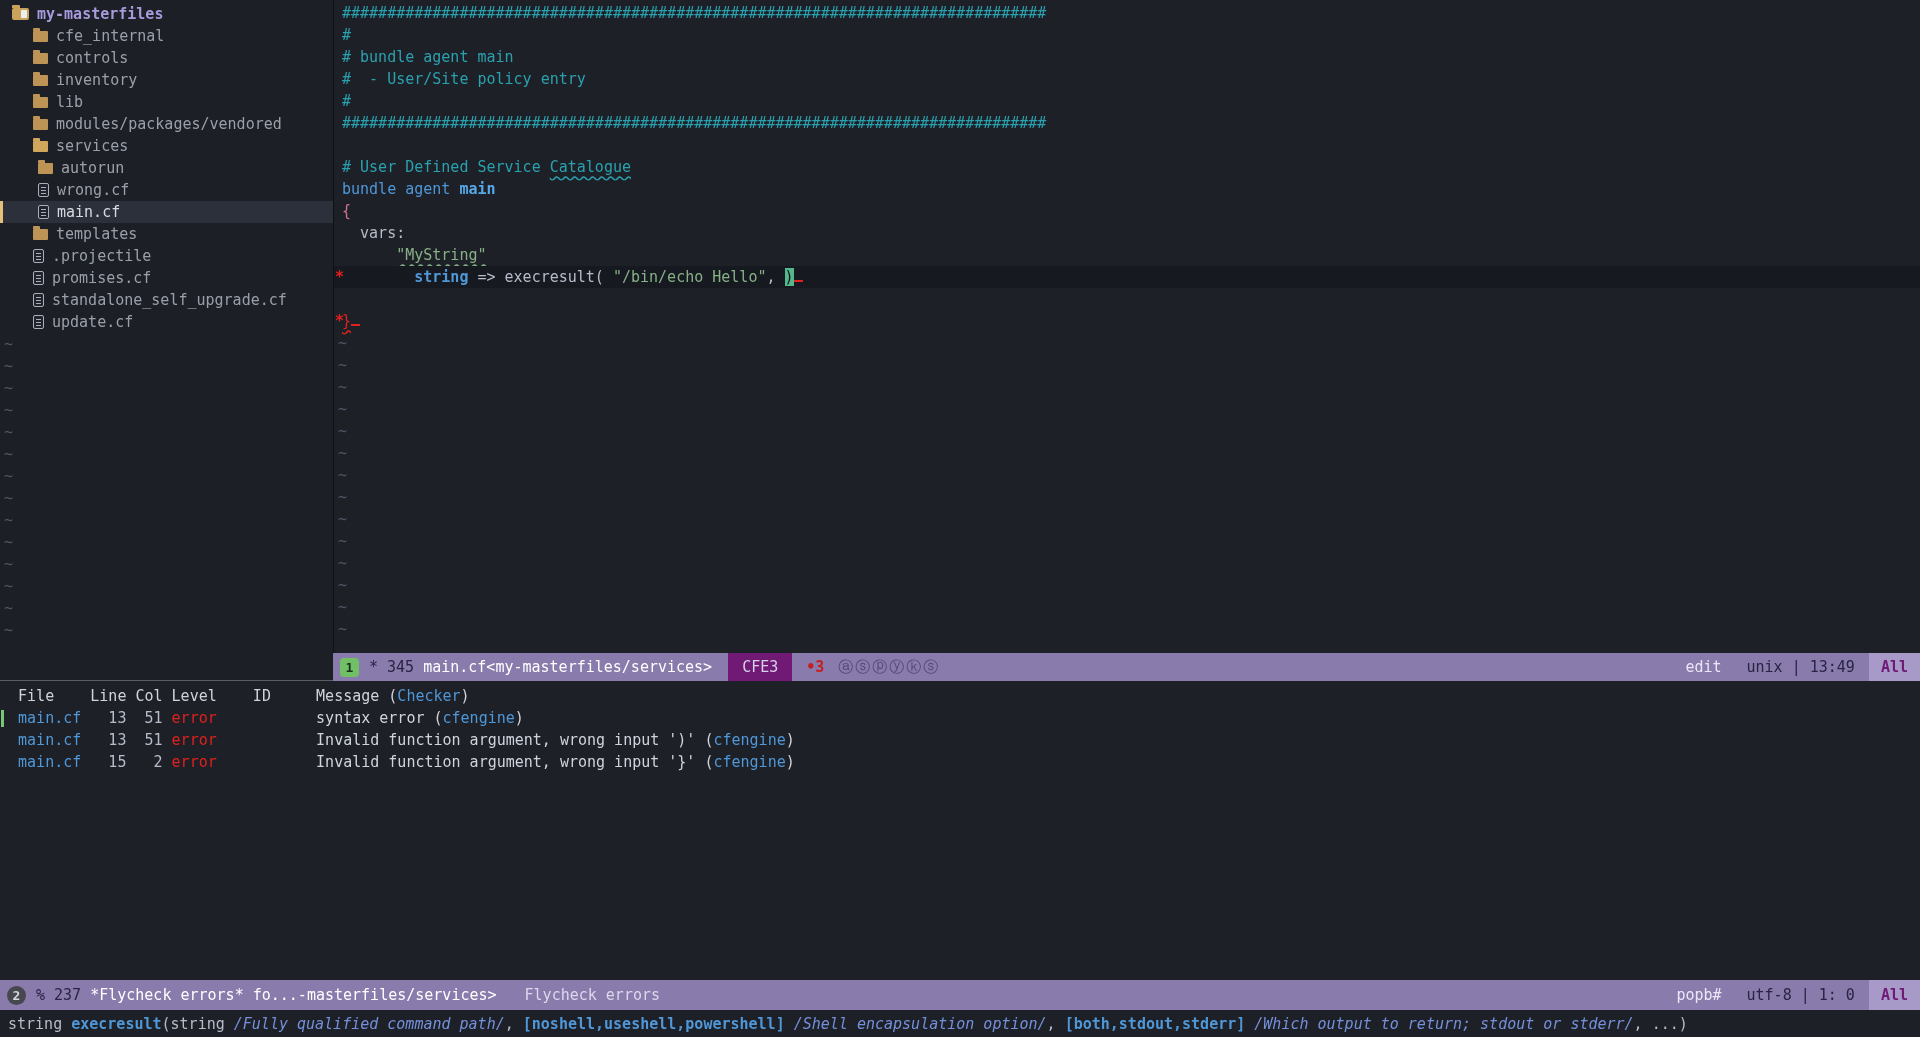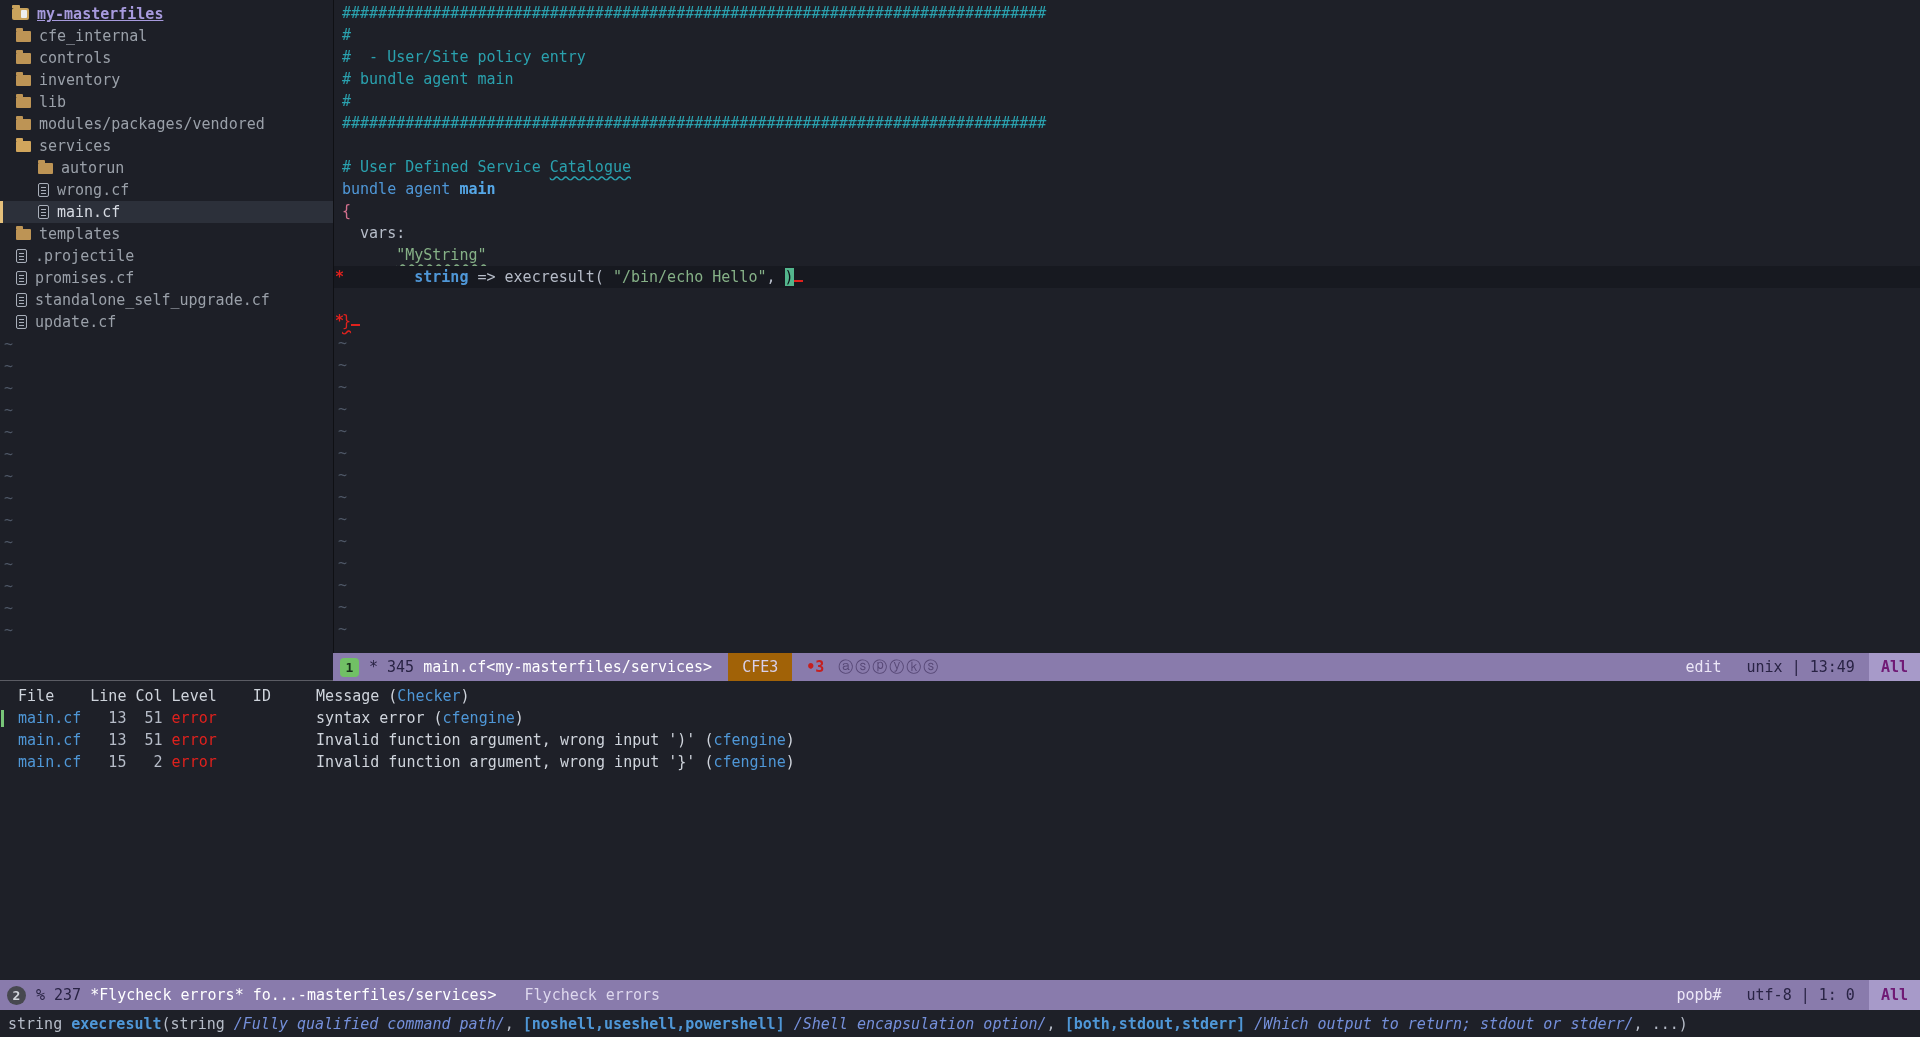--- a/index.html
+++ b/index.html
@@ -5,26 +5,26 @@
   *{margin:0;padding:0;box-sizing:border-box}
   html,body{width:1920px;height:1037px;overflow:hidden;background:#1e2028}
   body{font-family:"DejaVu Sans Mono","Liberation Mono",monospace;font-size:15px;color:#b6bcc8}
   #app{position:relative;width:1920px;height:1037px}
 
   
   #tree-pane{position:absolute;left:0;top:0;width:333px;height:681px;background:#1d1f27;overflow:hidden}
   #tree-content{padding-top:3px}
   .tree-row{height:22px;line-height:22px;display:flex;align-items:center;position:relative;white-space:pre;cursor:default}
   .tree-row.root{padding-left:12px}
-  .tree-row.lvl1{padding-left:16px}
+  .tree-row.lvl1{padding-left:33px}
   .tree-row.lvl2{padding-left:38px}
   .tree-row.sel{background:#2c303a}
   .sel-bar{position:absolute;left:0;top:0;width:3px;height:22px;background:#e5c07b}
   .tree-label{margin-left:8px;color:#9aa0a9}
-  .root-label{color:#a79add;font-weight:bold;text-decoration:underline}
+  .root-label{color:#a79add;font-weight:bold;}
   .sel-label{color:#d6dae2}
   .icon-root{position:relative;width:17px;height:12px;background:#c9a35c;border-radius:2px;flex:none}
   .icon-root::before{content:"";position:absolute;top:-3px;left:0;width:8px;height:3px;background:#c9a35c;border-radius:1px 1px 0 0}
   .icon-root::after{content:"";position:absolute;right:2px;top:2px;width:6px;height:8px;background:#eceef0;border-radius:1px}
   .icon-folder{position:relative;width:15px;height:11px;background:#bd9455;border-radius:1px;flex:none}
   .icon-folder::before{content:"";position:absolute;top:-3px;left:0;width:7px;height:3px;background:#bd9455;border-radius:1px 1px 0 0}
   .icon-folder.open{background:#d0a55c}
   .icon-folder.open::before{background:#d0a55c}
   .icon-file{position:relative;width:11px;height:14px;border:1px solid #a9afba;border-radius:2px;background:#21242c;flex:none}
   .icon-file::after{content:"";position:absolute;left:2px;top:3px;width:5px;height:1px;background:#a9afba;box-shadow:0 3px 0 #a9afba,0 6px 0 #a9afba}
@@ -60,21 +60,21 @@
 
   
   .modeline{display:flex;align-items:center;background:#897bac;color:#292344;font-size:15px}
   #editor-modeline{position:absolute;left:333px;top:653px;right:0;height:28px}
   #bottom-modeline{position:absolute;left:0;top:980px;right:0;height:30px}
   .ml-badge{min-width:19px;height:19px;display:inline-flex;align-items:center;justify-content:center;margin:0 10px 0 7px;font-size:13px;font-weight:bold;flex:none}
   .badge-green{background:#71c065;color:#17301a;border-radius:4px}
   .badge-gray{background:#47484f;color:#d4d7dc;border-radius:50%}
   .ml-dim{color:#292344}
   .ml-title{font-weight:normal;color:#ffffff;margin-left:9px}
-  .ml-chip{background:#a16207;color:#d8d0ea;padding:0 14px;align-self:stretch;display:inline-flex;align-items:center;margin-left:16px}
+  .ml-chip{background:#701a75;color:#d8d0ea;padding:0 14px;align-self:stretch;display:inline-flex;align-items:center;margin-left:16px}
   .ml-err{color:#c51f1f;font-weight:bold;margin-left:14px}
   .ml-minor{color:#574876;letter-spacing:2px;margin-left:14px}
   .ml-mode{color:#ded8ee;margin-left:28px}
   .ml-spacer{flex:1}
   .ml-bright{color:#ece7f7;margin-right:25px}
   .ml-pos{color:#292344;margin-right:14px}
   .ml-chip-light{background:#a79ac9;color:#701a75;padding:0 12px;align-self:stretch;display:inline-flex;align-items:center;font-weight:bold}
 
   
   #flycheck-pane{position:absolute;left:0;top:681px;right:0;height:346px;background:#1e2028;padding-top:4px;overflow:hidden}
@@ -130,22 +130,22 @@
     </div>
     <div id="tree-modeline"></div>
   </div>
 
   <div id="divider"></div>
 
   <div id="editor-pane">
     <div id="editor-lines">
         <div class="ed-line"><span class="s-com">##############################################################################</span></div>
         <div class="ed-line"><span class="s-com">#</span></div>
+        <div class="ed-line"><span class="s-com"># bundle agent main</span></div>
         <div class="ed-line"><span class="s-com">#  - User/Site policy entry</span></div>
-        <div class="ed-line"><span class="s-com"># bundle agent main</span></div>
         <div class="ed-line"><span class="s-com">#</span></div>
         <div class="ed-line"><span class="s-com">##############################################################################</span></div>
         <div class="ed-line"></div>
         <div class="ed-line"><span class="s-com"># User Defined Service </span><span class="s-com u-spell">Catalogue</span></div>
         <div class="ed-line"><span class="s-kw">bundle agent </span><span class="s-fn">main</span></div>
         <div class="ed-line"><span class="s-brace">{</span></div>
         <div class="ed-line"><span class="s-def">  vars:</span></div>
         <div class="ed-line"><span class="s-def">      </span><span class="s-str u-spell">"MyString"</span></div>
         <div class="ed-line hl"><span class="fringe">*</span><span class="s-def">        </span><span class="s-kwb">string</span><span class="s-def"> =&gt; </span><span class="s-def">execresult( </span><span class="s-str">"/bin/echo Hello"</span><span class="s-def">, </span><span class="s-cur">)</span><span class="s-errdash"></span></div>
         <div class="ed-line"></div>

